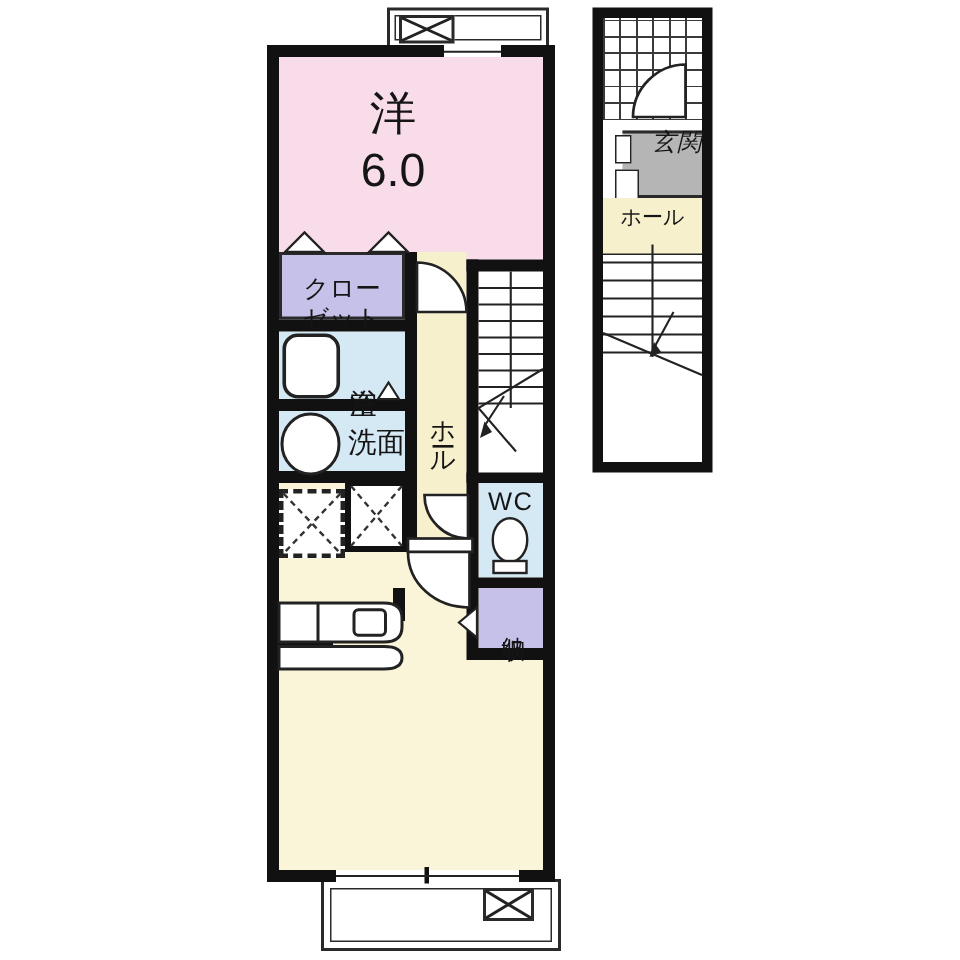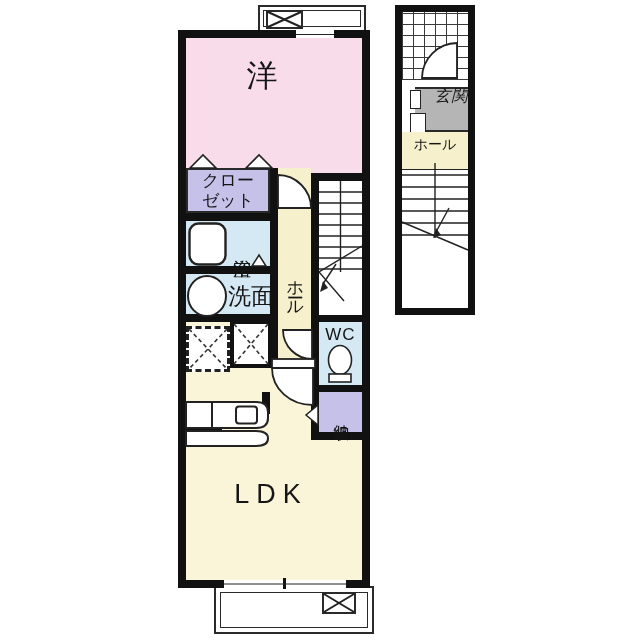--- a/index.html
+++ b/index.html
@@ -154,22 +154,22 @@
         <line x1="268" y1="324" x2="234" y2="364"></line>
     </g>
 
     <g stroke="#222" stroke-width="1.2">
       <line x1="296" y1="34.5" x2="334" y2="34.5"></line>
       <line x1="224" y1="584" x2="346" y2="584"></line>
     </g>
   </svg>
 
   <div class="abs lbl" style="left:226px;top:56px;width:72px;height:40px;font-size:31px;">洋</div>
-  <div class="abs lbl" style="left:199px;top:171px;width:58px;height:40px;font-size:17px;">クローゼット</div>
+  <div class="abs lbl" style="left:226px;top:94px;width:72px;height:40px;font-size:31px;">6.0</div>
+  <div class="abs lbl" style="left:199px;top:183px;width:58px;height:40px;font-size:17px;">クローゼット</div>
   <div class="abs lbl vert" style="left:231px;top:224px;width:22px;height:42px;font-size:18px;">浴室</div>
-  <div class="abs lbl" style="left:228px;top:284px;width:46px;height:24px;font-size:23px;">洗面</div>
+  <div class="abs lbl" style="left:228px;top:284px;width:46px;height:24px;font-size:19px;">洗面</div>
   <div class="abs lbl vert" style="left:285px;top:240px;width:20px;height:96px;font-size:17px;">ホール</div>
   <div class="abs lbl" style="left:319px;top:324px;width:43px;height:22px;font-size:17px;letter-spacing:1px;">WC</div>
   <div class="abs lbl vert" style="left:331px;top:393px;width:20px;height:38px;font-size:16px;">収納</div>
-  <div class="abs lbl" style="left:196px;top:479px;width:150px;height:32px;font-size:27px;letter-spacing:7px;">LDK</div>
   <div class="abs lbl" style="left:425px;top:84px;width:53px;height:24px;font-size:16px;letter-spacing:1px;font-style:italic;">玄関</div>
   <div class="abs lbl" style="left:402px;top:134px;width:66px;height:20px;font-size:14px;">ホール</div>
 </div>
 
 </body></html>

